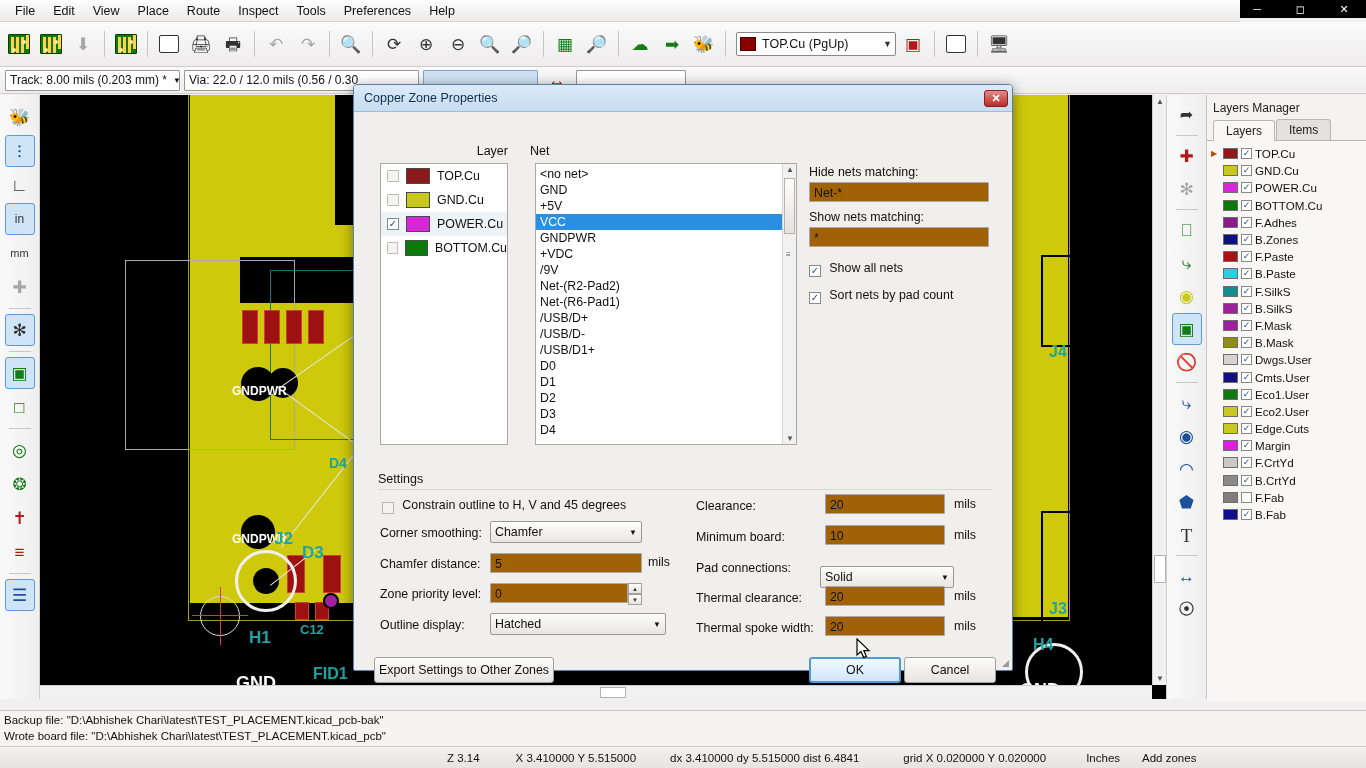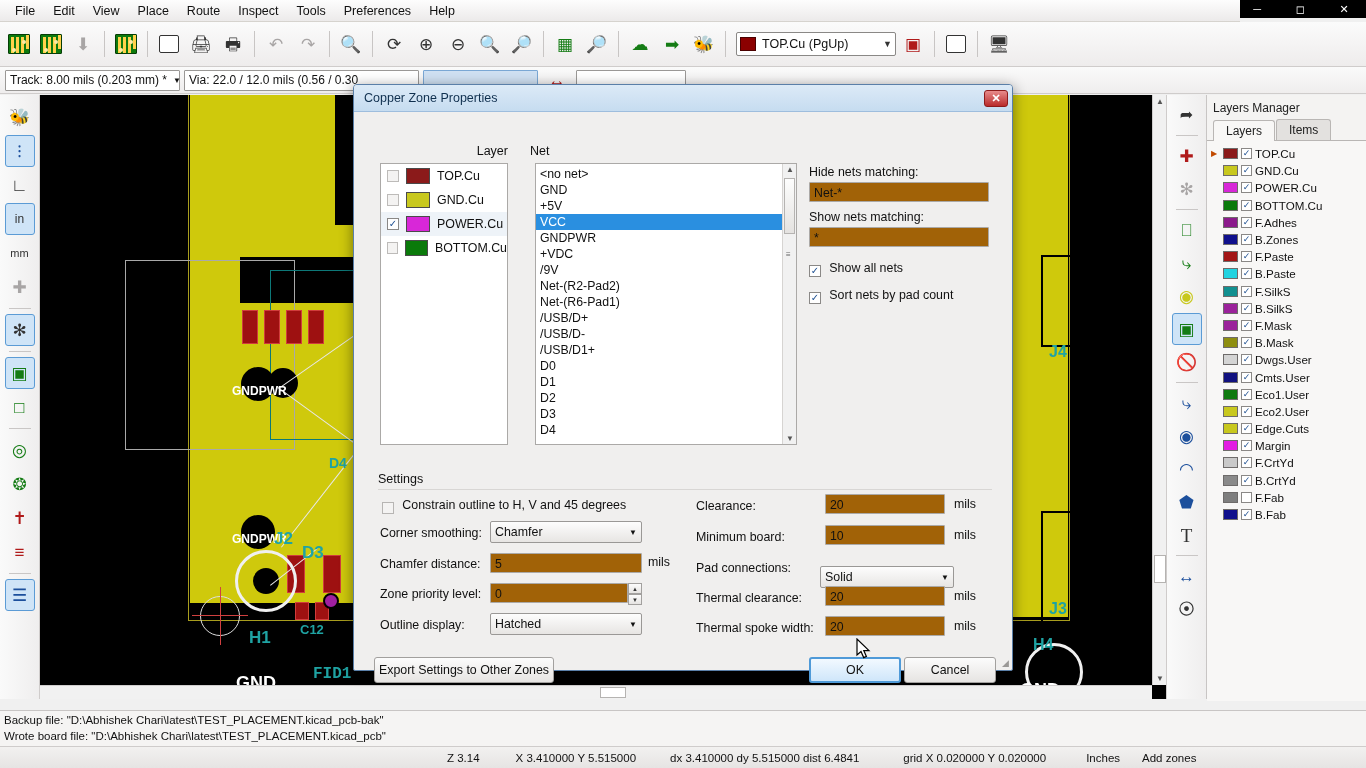--- a/index.html
+++ b/index.html
@@ -478,21 +478,21 @@
     <div class="ratline" style="left:241px;top:452px;width:118px;transform:rotate(-52deg);"></div>
     <div class="ratline" style="left:230px;top:490px;width:60px;transform:rotate(-38deg);"></div>
 
     <div class="silk" style="left:192px;top:289px;font-size:12px;color:#ffffff;">GNDPWR</div>
     <div class="silk" style="left:192px;top:437px;font-size:12px;color:#ffffff;">GNDPWR</div>
     <div class="silk" style="left:234px;top:434px;font-size:17px;">J2</div>
     <div class="silk" style="left:262px;top:448px;font-size:17px;">D3</div>
     <div class="silk" style="left:260px;top:527px;font-size:13px;">C12</div>
     <div class="silk" style="left:209px;top:533px;font-size:17px;">H1</div>
     <div class="silk" style="left:196px;top:578px;font-size:18px;color:#ffffff;">GND</div>
-    <div class="silk" style="left:273px;top:570px;font-size:16px;font-family:Liberation Mono, monospace;">FID1</div>
+    <div class="silk" style="left:273px;top:570px;font-size:16px;">FID1</div>
     <div class="silk" style="left:289px;top:360px;font-size:14px;">D4</div>
     <div class="silk" style="left:1009px;top:248px;font-size:16px;">J4</div>
     <div class="silk" style="left:1009px;top:505px;font-size:16px;">J3</div>
     <div class="silk" style="left:993px;top:541px;font-size:16px;">H4</div>
     <div class="silk" style="left:980px;top:585px;font-size:18px;color:#ffffff;">GND</div>
 
     <div class="canvas-scroll-v">
       <div class="sb-arrow" style="top:2px">▲</div>
       <div class="sb-thumb" style="left:1px;top:460px;width:12px;height:28px;"></div>
       <div class="sb-arrow" style="bottom:2px">▼</div>
@@ -797,21 +797,21 @@
       <div class="unit" style="position:absolute;left:294px;top:443px;">mils</div>
 
       <div style="position:absolute;left:26px;top:475px;" class="lbl">Zone priority level:</div>
       <div class="txtin" style="position:absolute;left:136px;top:471px;width:138px;">0</div>
       <div class="spin" style="position:absolute;left:274px;top:471px;">
         <div>▲</div>
         <div>▼</div>
       </div>
 
       <div style="position:absolute;left:26px;top:506px;" class="lbl">Outline display:</div>
-      <div class="select" style="position:absolute;left:136px;top:501px;width:152px;">
+      <div class="select" style="position:absolute;left:136px;top:501px;width:176px;">
         <span class="v">Hatched</span>
         <span class="arw">▼</span>
       </div>
 
       <div style="position:absolute;left:342px;top:387px;" class="lbl">Clearance:</div>
       <div class="txtin" style="position:absolute;left:471px;top:382px;width:120px;">20</div>
       <div class="unit" style="position:absolute;left:600px;top:385px;">mils</div>
 
       <div style="position:absolute;left:342px;top:418px;" class="lbl">Minimum board:</div>
       <div class="txtin" style="position:absolute;left:471px;top:413px;width:120px;">10</div>

